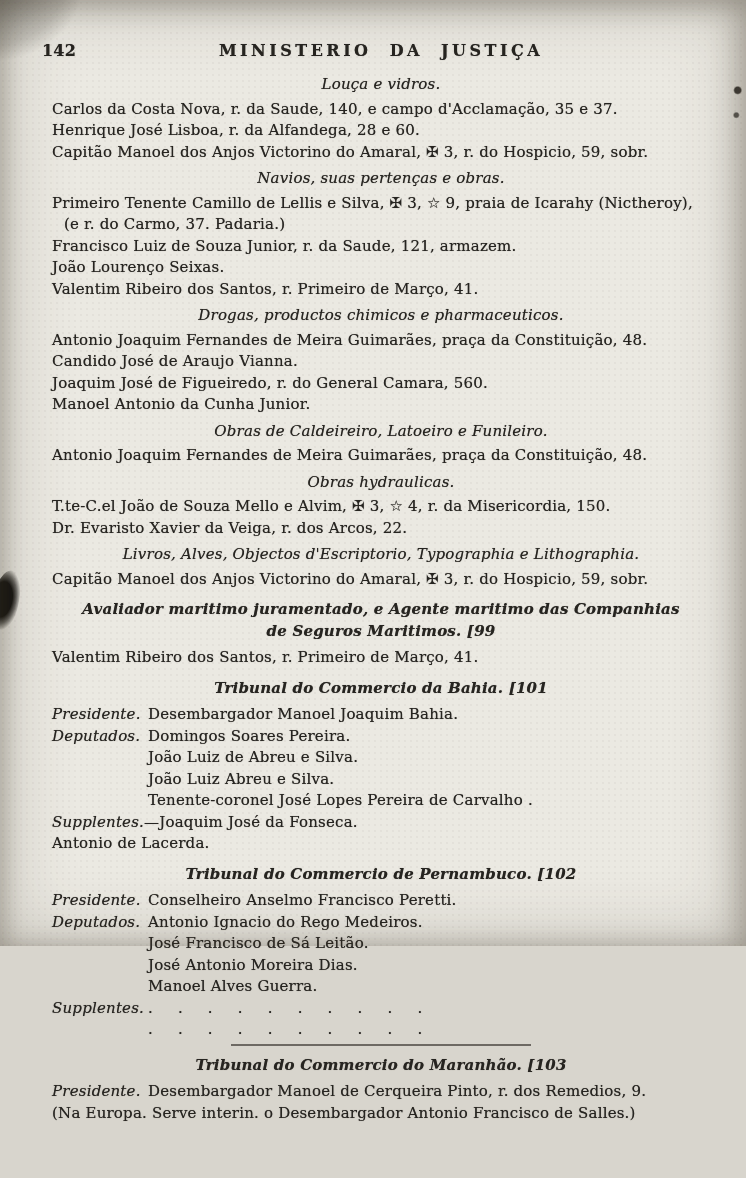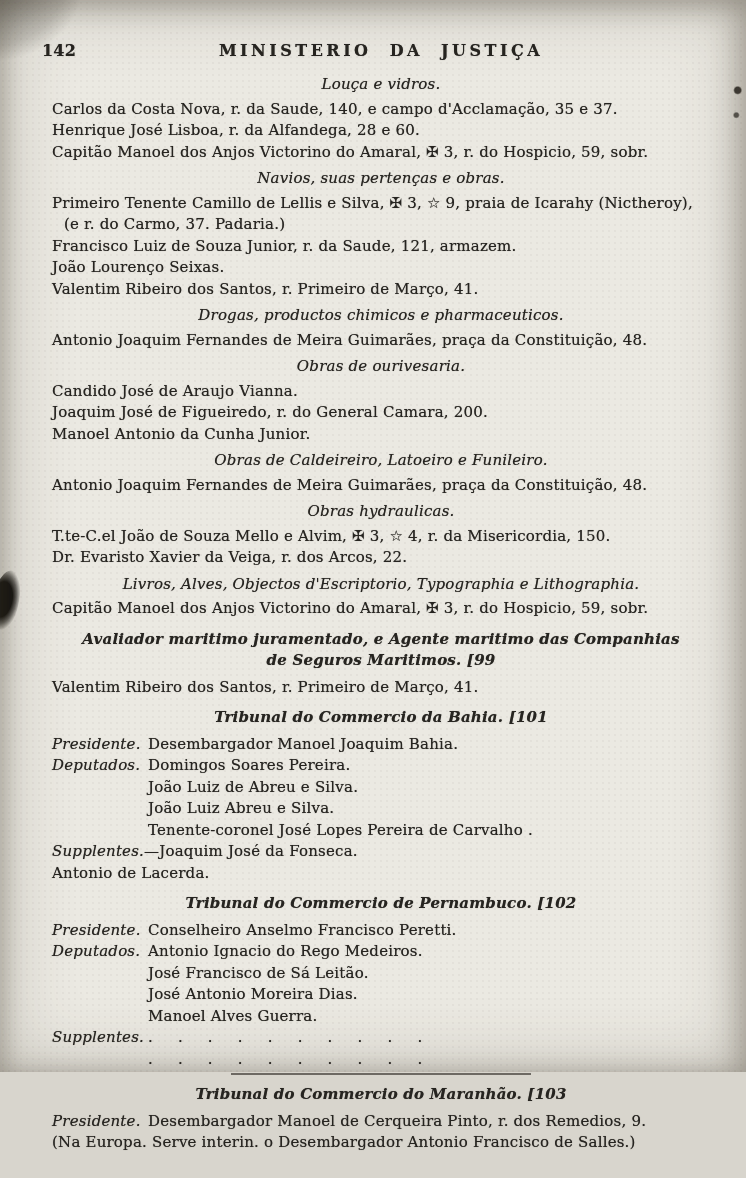--- a/index.html
+++ b/index.html
@@ -4,21 +4,21 @@
 <title>Ministerio da Justiça — p. 142</title>
 <style>
   html, body { margin: 0; padding: 0; }
   body {
     width: 746px; height: 1178px; overflow: hidden;
     background: #d8d5cd;
     font-family: "DejaVu Serif", "Liberation Serif", serif;
   }
   .scan {
     position: relative;
-    width: 746px; height: 1072px;
+    width: 746px; height: 946px;
     background-color: #ebe9e2;
     background-image: radial-gradient(rgba(110,100,85,0.06) 1px, transparent 1.4px);
     background-size: 6px 6px;
     color: #262420;
   }
   .content {
     position: relative;
     padding: 40px 36px 0 52px;
     font-size: 15px;
     line-height: 21.5px;
@@ -99,23 +99,22 @@
         <p class="entry">Primeiro Tenente Camillo de Lellis e Silva, ✠ 3, ☆ 9, praia de Icarahy (Nictheroy), (e r. do Carmo, 37. Padaria.)</p>
         <p class="entry">Francisco Luiz de Souza Junior, r. da Saude, 121, armazem.</p>
         <p class="entry">João Lourenço Seixas.</p>
         <p class="entry">Valentim Ribeiro dos Santos, r. Primeiro de Março, 41.</p>
       </section>
       <section class="sec">
         <div class="heading cat">Drogas, productos chimicos e pharmaceuticos.</div>
         <p class="entry">Antonio Joaquim Fernandes de Meira Guimarães, praça da Constituição, 48.</p>
       </section>
       <section class="sec">
-        <div class="heading cat">Obras de ourivesaria.</div>
         <p class="entry">Candido José de Araujo Vianna.</p>
-        <p class="entry">Joaquim José de Figueiredo, r. do General Camara, 200.</p>
+        <p class="entry">Joaquim José de Figueiredo, r. do General Camara, 560.</p>
         <p class="entry">Manoel Antonio da Cunha Junior.</p>
       </section>
       <section class="sec">
         <div class="heading cat">Obras de Caldeireiro, Latoeiro e Funileiro.</div>
         <p class="entry">Antonio Joaquim Fernandes de Meira Guimarães, praça da Constituição, 48.</p>
       </section>
       <section class="sec">
         <div class="heading cat">Obras hydraulicas.</div>
         <p class="entry">T.te-C.el João de Souza Mello e Alvim, ✠ 3, ☆ 4, r. da Misericordia, 150.</p>
         <p class="entry">Dr. Evaristo Xavier da Veiga, r. dos Arcos, 22.</p>

